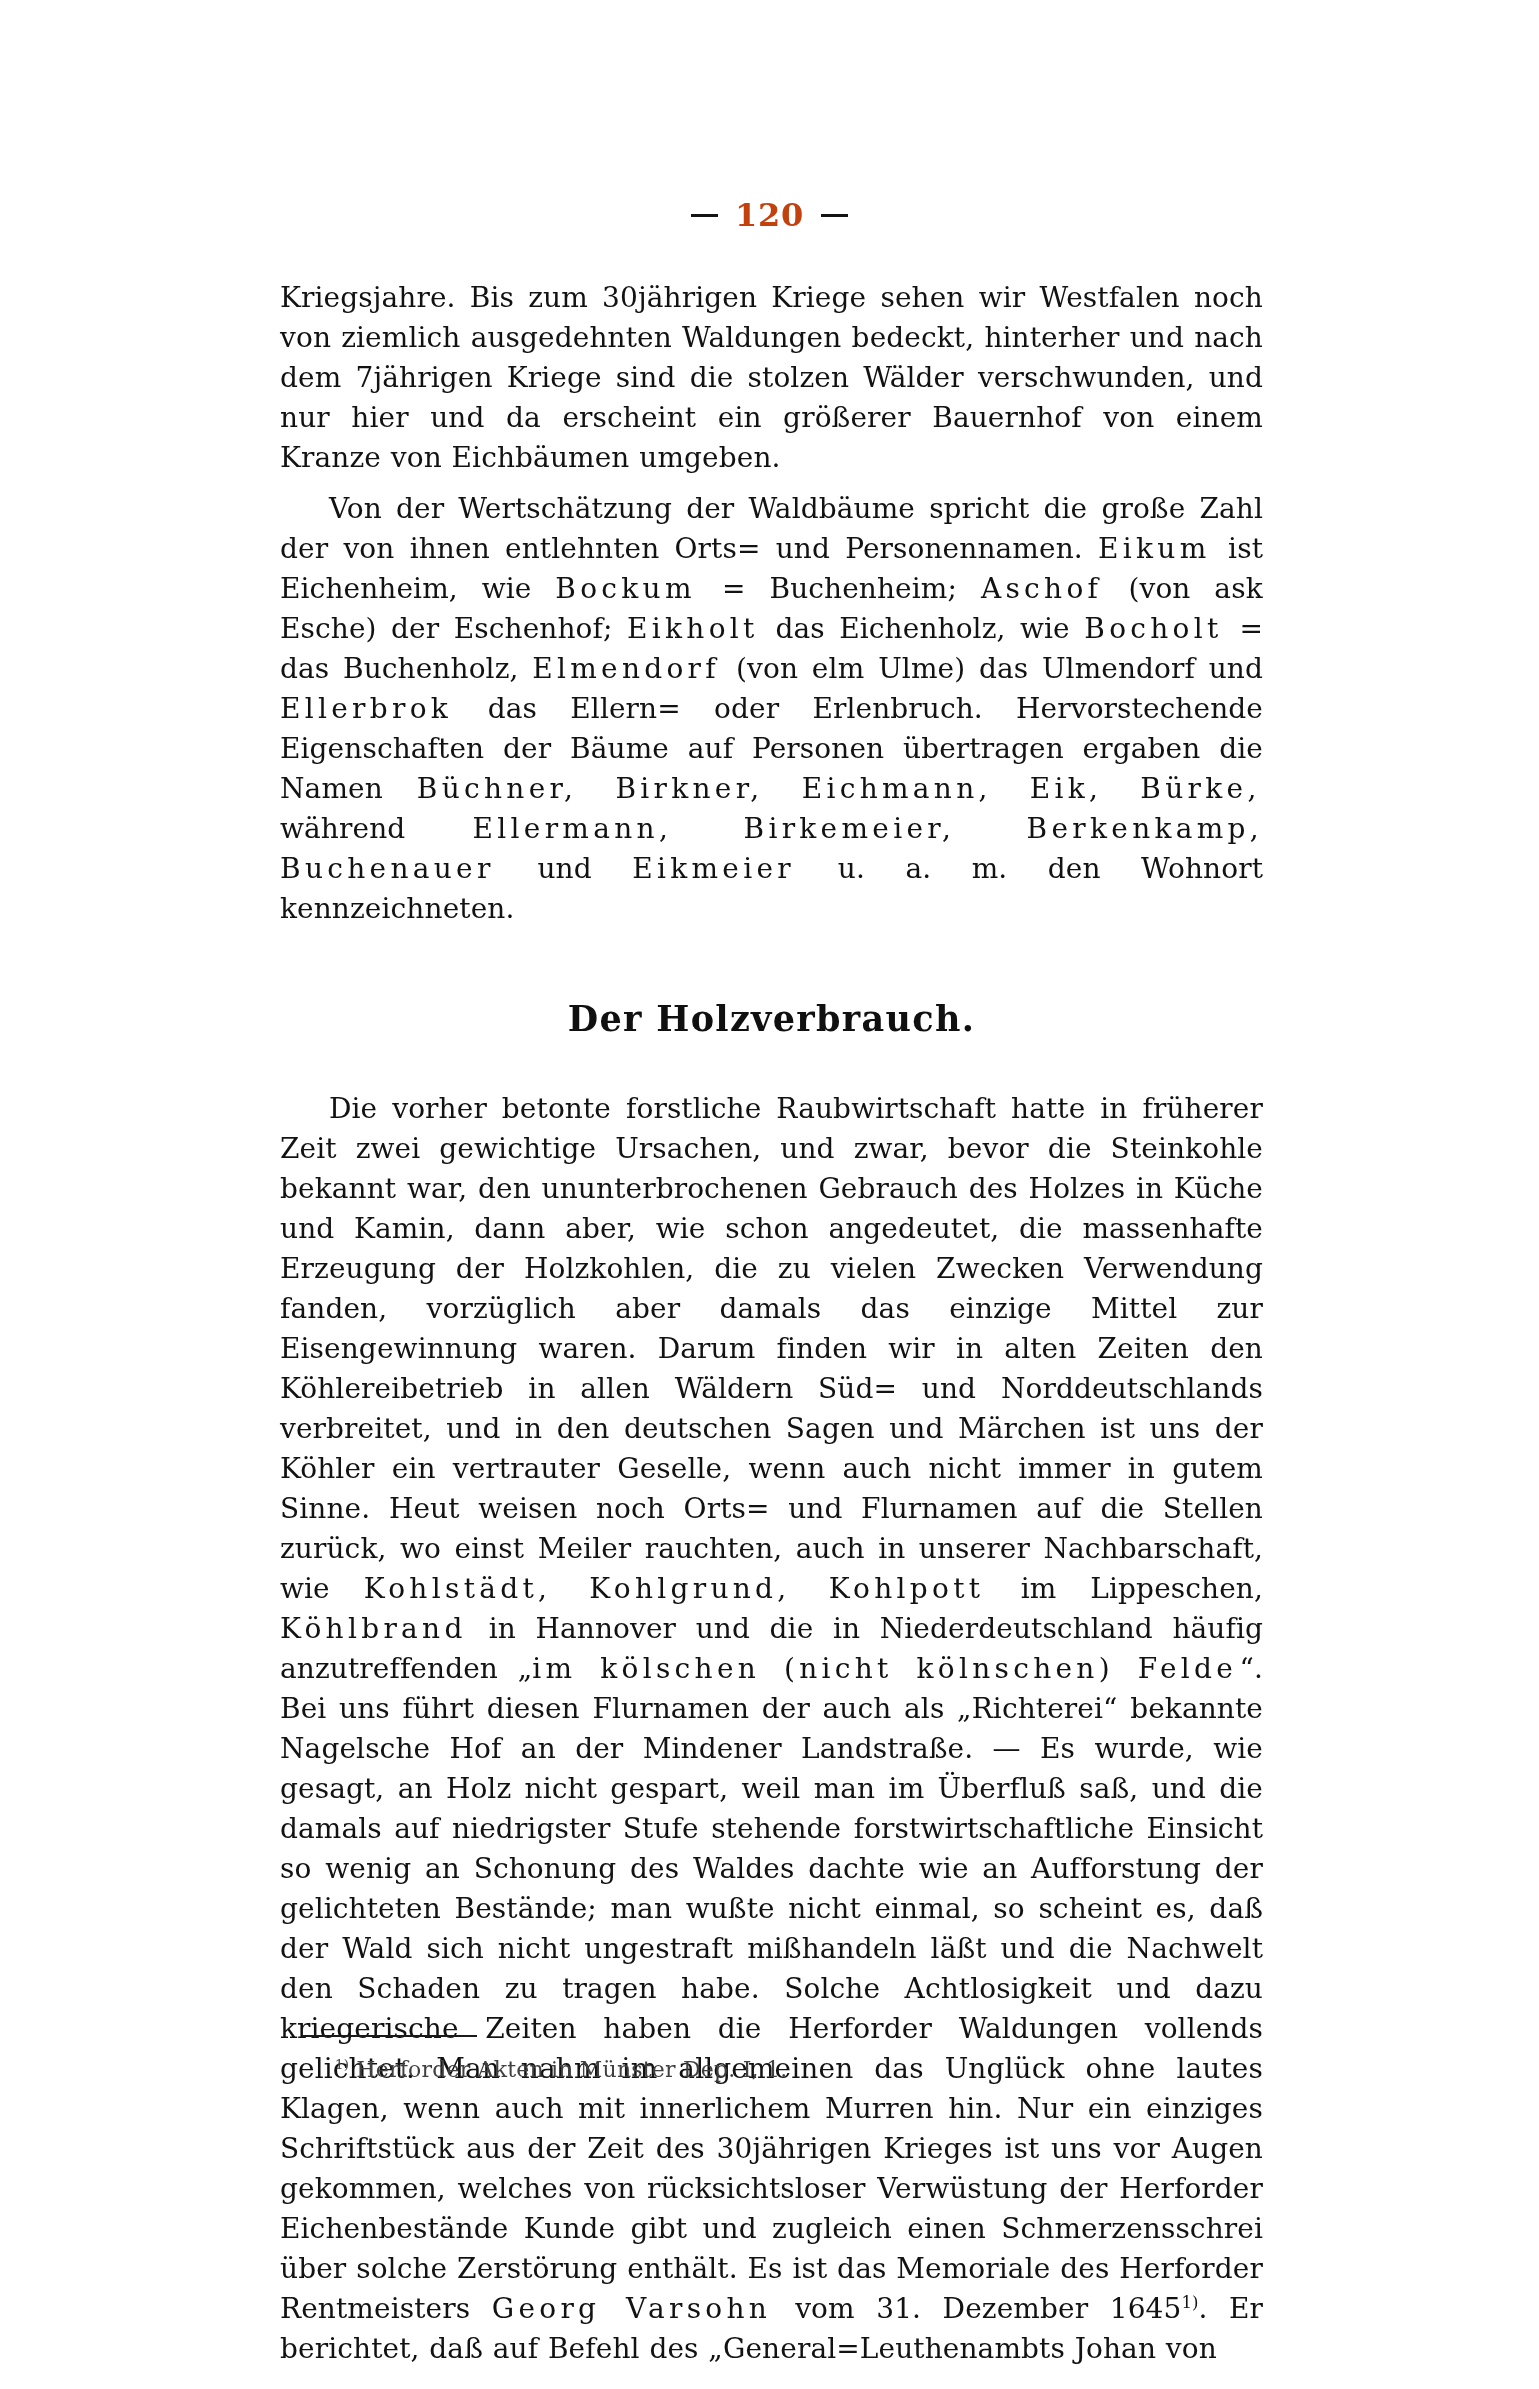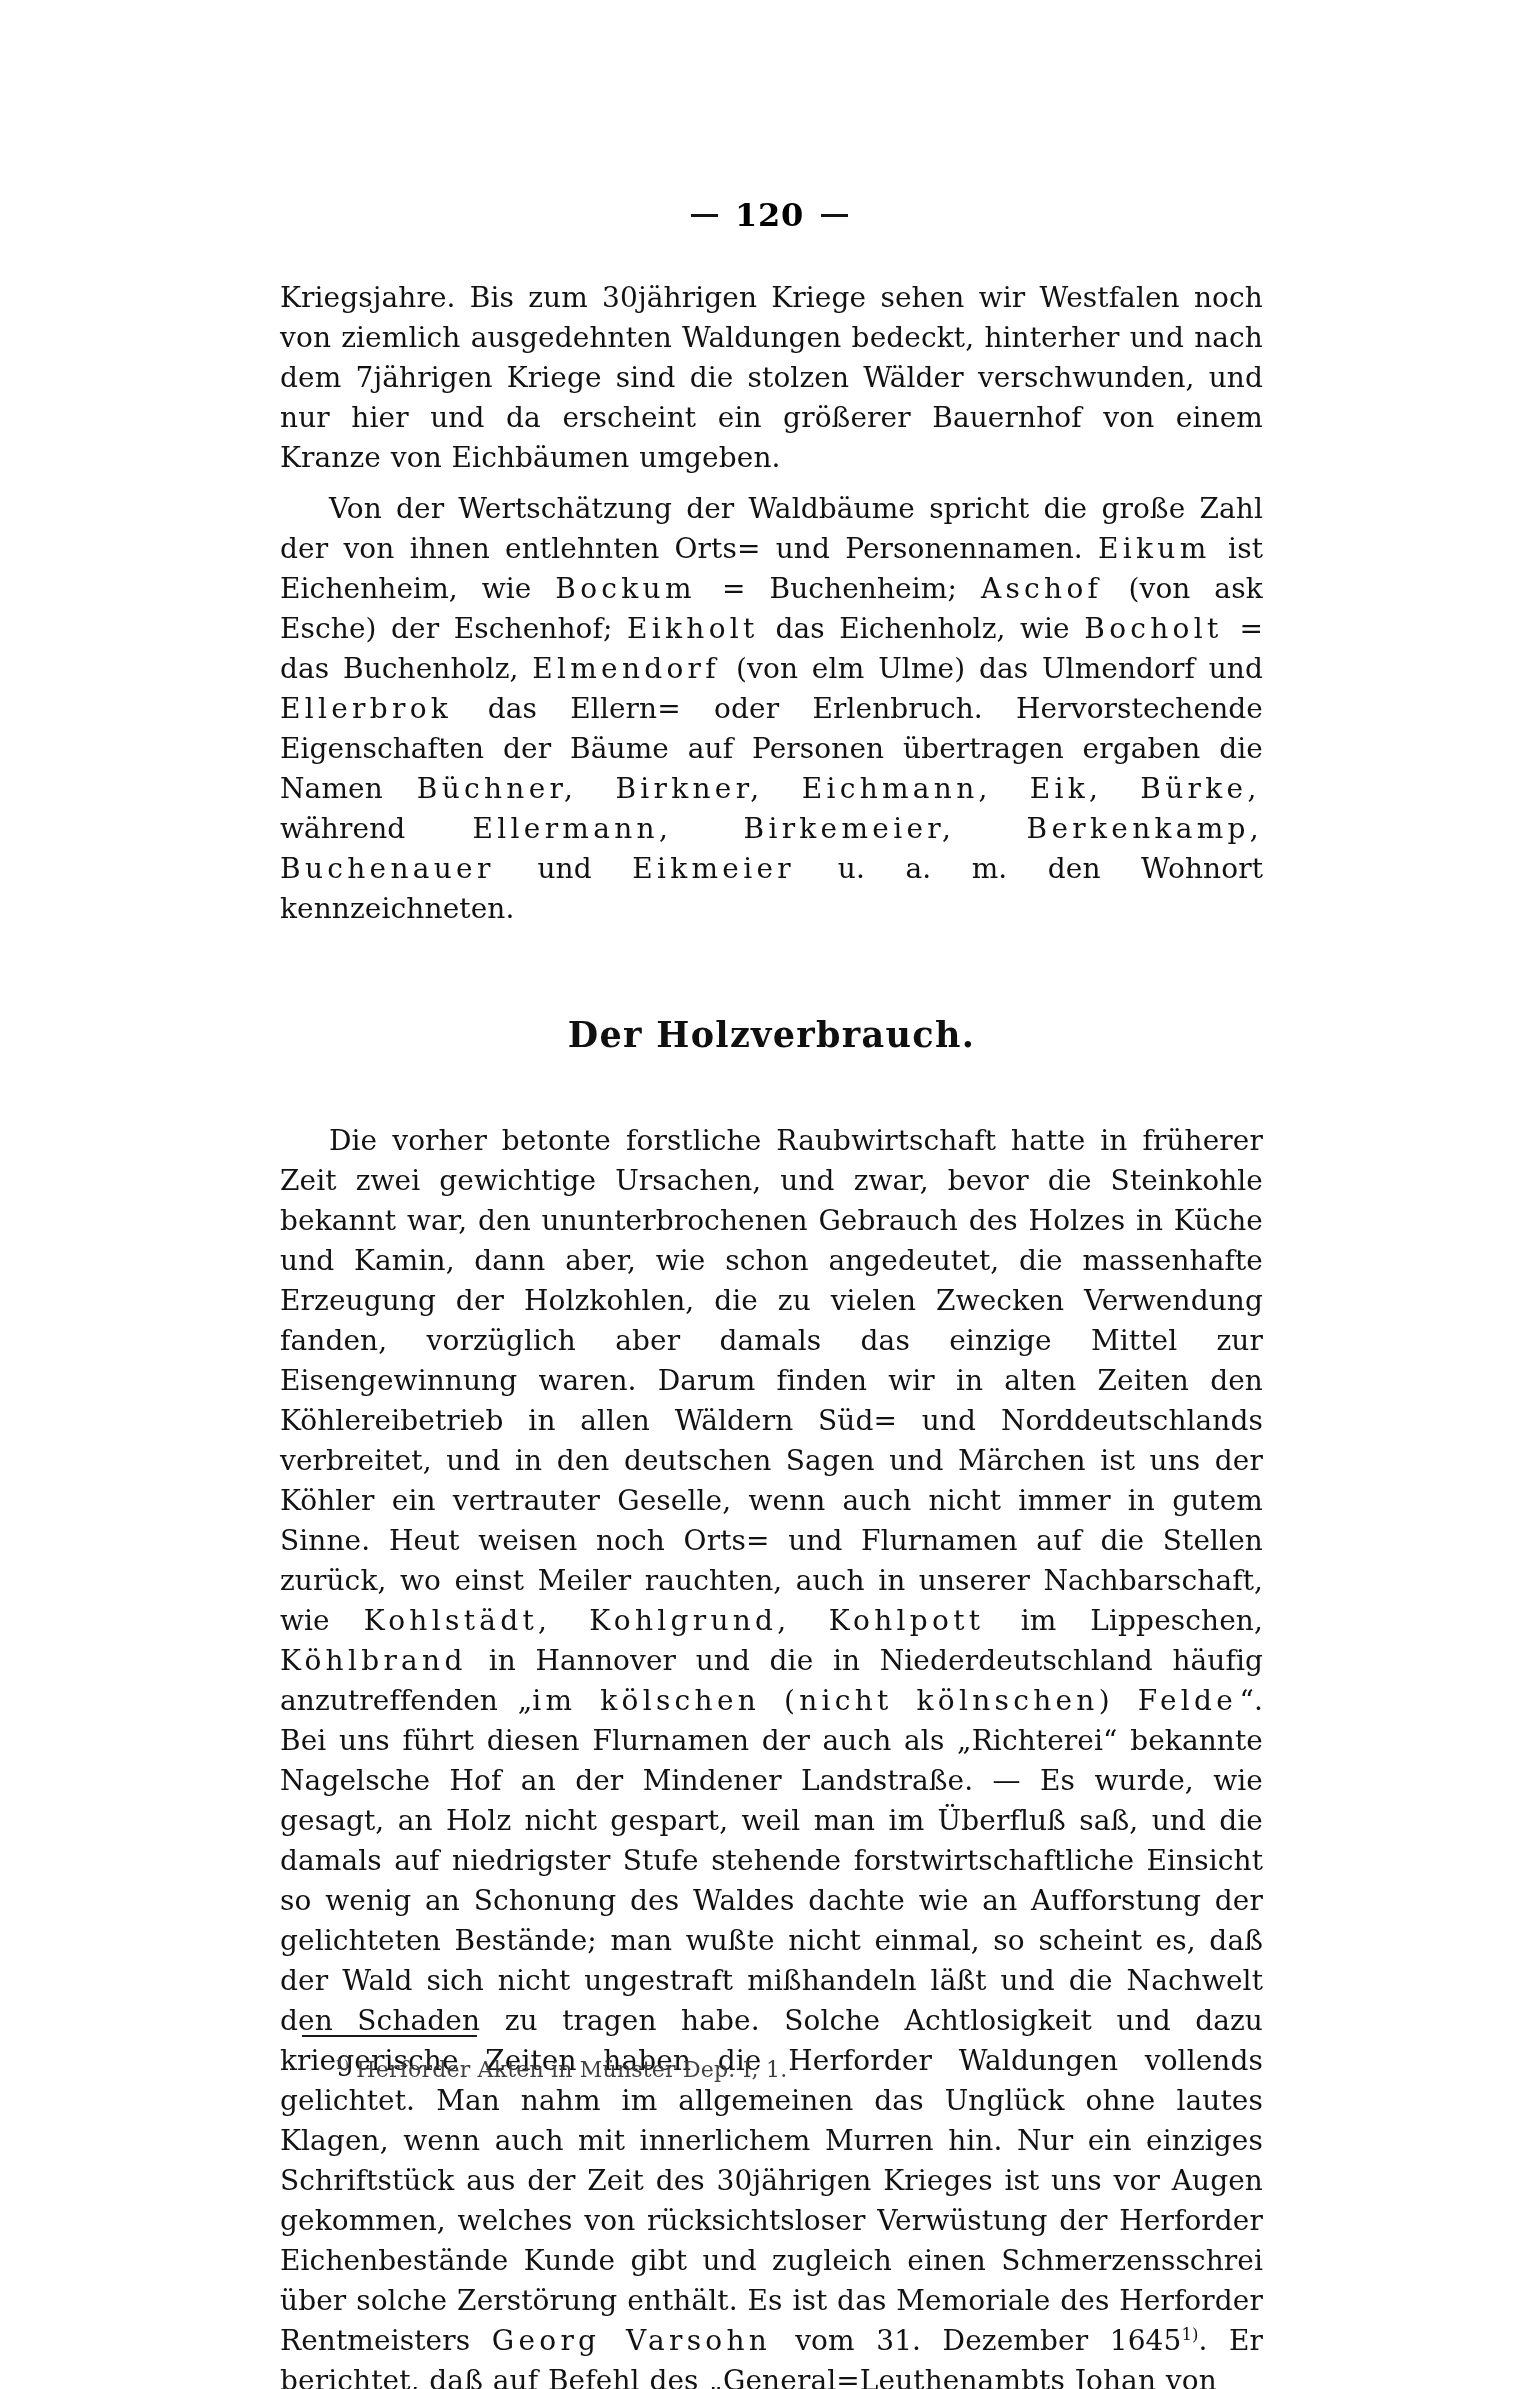--- a/index.html
+++ b/index.html
@@ -20,21 +20,21 @@
 
   
   .folio {
     position: absolute;
     top: 196px;
     left: 0;
     width: 1539px;
     text-align: center;
     font-size: 32px;
     letter-spacing: 1.6px;
-    color: #000000;
+    color: #c2410c;
     font-family: "DejaVu Serif", "Liberation Serif", serif;
   }
   .folio .rule-dash {
     display: inline-block;
     width: 27px;
     height: 2.4px;
     background: #141414;
     vertical-align: 9.5px;
     margin: 0 17.4px;
   }
@@ -80,21 +80,21 @@
   }
 
   
   .antiqua {
     font-family: "DejaVu Serif", "Liberation Serif", serif;
     letter-spacing: 0.2px;
   }
 
   
   .section-heading {
-    margin: 16px;
+    margin: 0;
     padding: 0;
     text-align: center;
     font-size: 35px;
     line-height: 47px;
     font-weight: 600;
     letter-spacing: 1.3px;
     color: #101010;
   }
 
   .gap-before-heading { height: 55px; }

